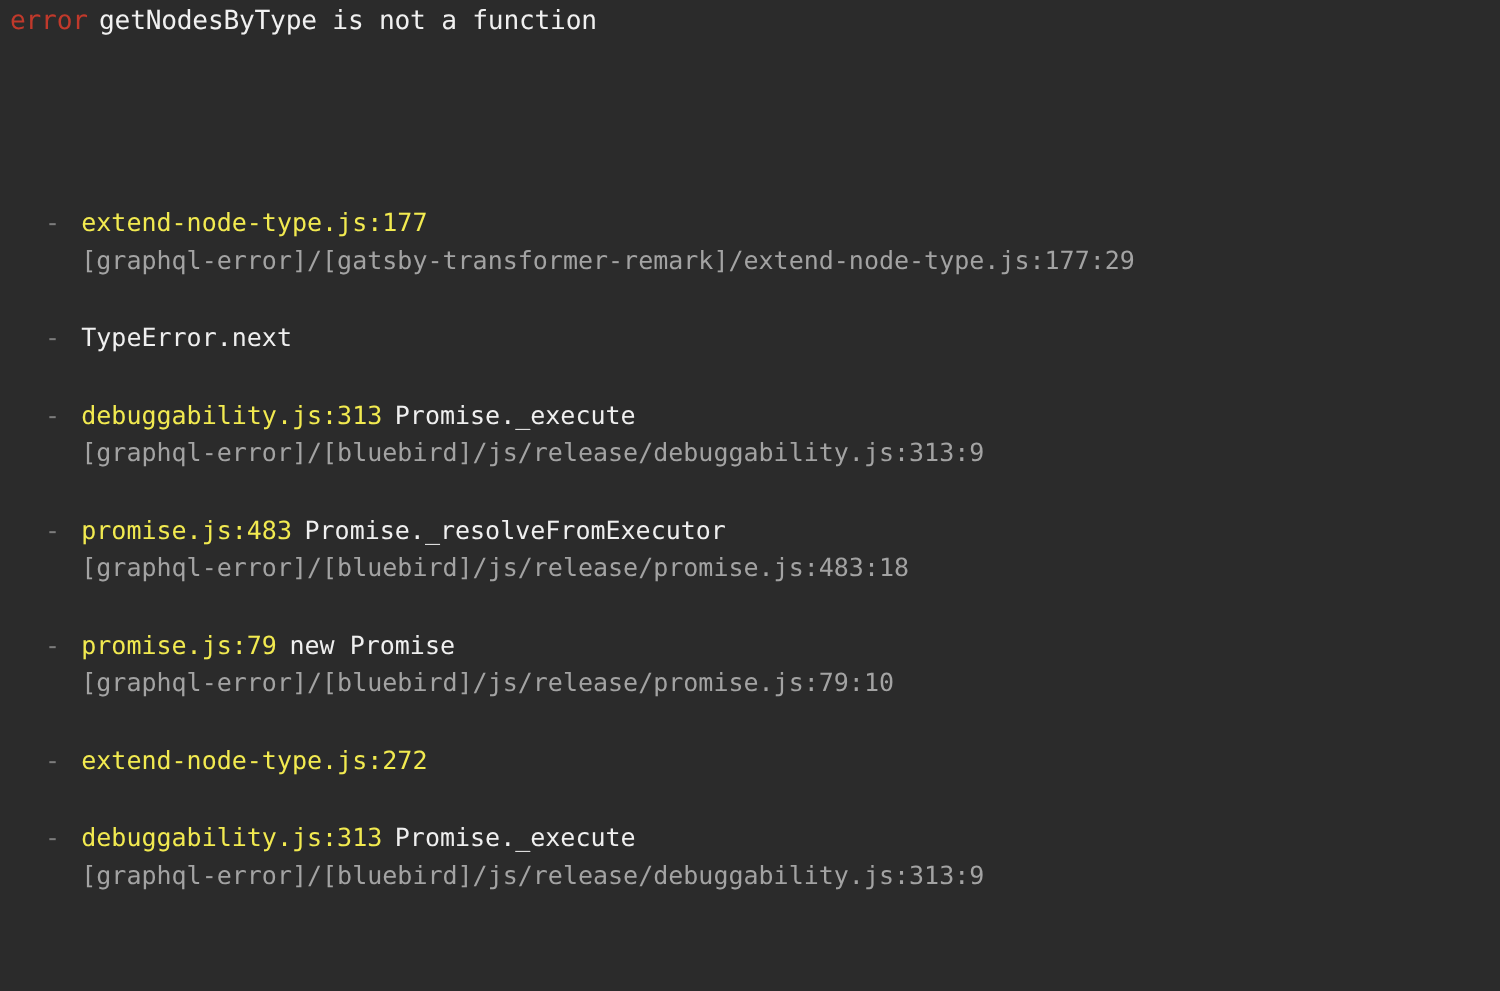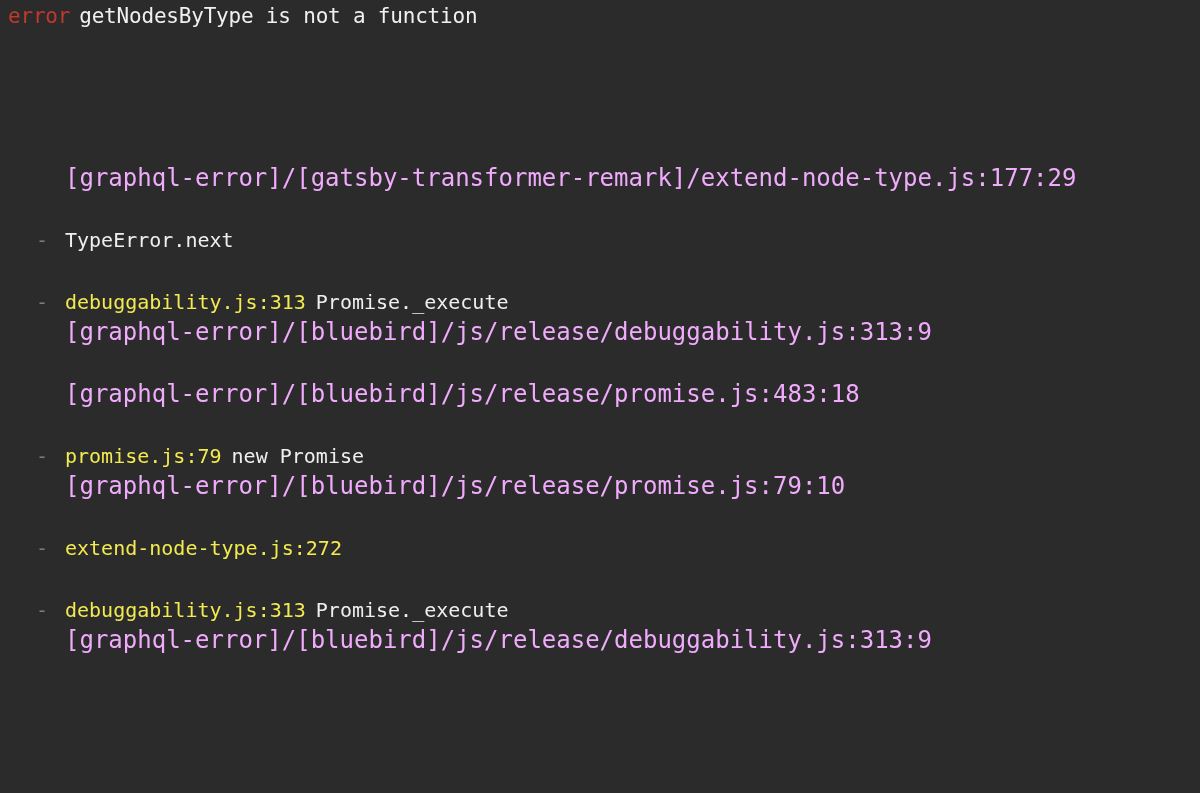--- a/index.html
+++ b/index.html
@@ -90,49 +90,51 @@
   .frame-fn {
     color: #efefef;
   }
   .frame-fn-only {
     color: #efefef;
   }
   .frame-fn.spaced {
     margin-left: 10px;
   }
   .frame-path {
-    color: #f0abfc;
-    font-size: 24px;
+    color: #a3a3a3;
+    font-size: 20px;
     line-height: 30px;
     padding-left: 29px;
     white-space: nowrap;
   }
 </style>
 </head>
 <body>
 
 <div id="terminal">
 
   <div class="header-line">
     <span class="header-level">error</span><span class="header-message">getNodesByType is not a function</span>
   </div>
 
 
   <div id="frames">
       <div class="frame">
+        <div class="frame-main"><span class="bullet">-</span><span class="frame-file">extend-node-type.js:177</span></div>
         <div class="frame-path">[graphql-error]/[gatsby-transformer-remark]/extend-node-type.js:177:29</div>
       </div>
       <div class="frame">
         <div class="frame-main"><span class="bullet">-</span><span class="frame-fn-only">TypeError.next</span></div>
       </div>
       <div class="frame">
         <div class="frame-main"><span class="bullet">-</span><span class="frame-file">debuggability.js:313</span><span class="frame-fn spaced">Promise._execute</span></div>
         <div class="frame-path">[graphql-error]/[bluebird]/js/release/debuggability.js:313:9</div>
       </div>
       <div class="frame">
+        <div class="frame-main"><span class="bullet">-</span><span class="frame-file">promise.js:483</span><span class="frame-fn spaced">Promise._resolveFromExecutor</span></div>
         <div class="frame-path">[graphql-error]/[bluebird]/js/release/promise.js:483:18</div>
       </div>
       <div class="frame">
         <div class="frame-main"><span class="bullet">-</span><span class="frame-file">promise.js:79</span><span class="frame-fn spaced">new Promise</span></div>
         <div class="frame-path">[graphql-error]/[bluebird]/js/release/promise.js:79:10</div>
       </div>
       <div class="frame">
         <div class="frame-main"><span class="bullet">-</span><span class="frame-file">extend-node-type.js:272</span></div>
       </div>
       <div class="frame">

